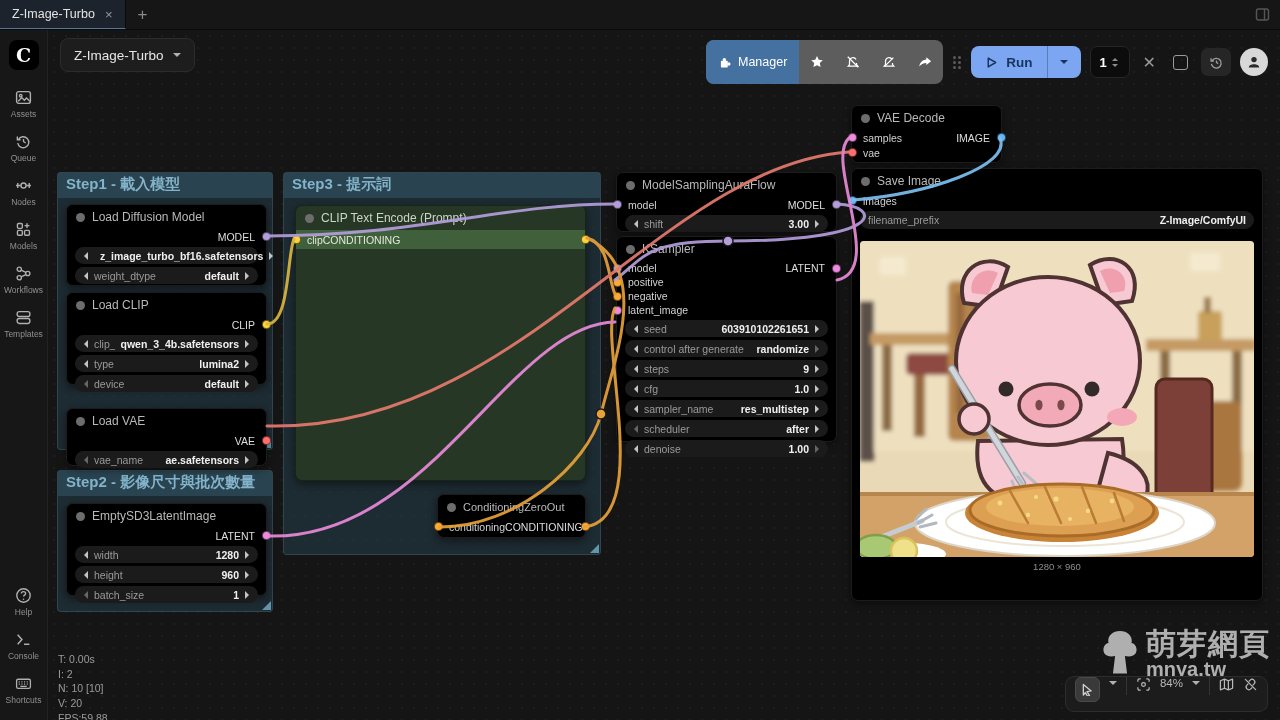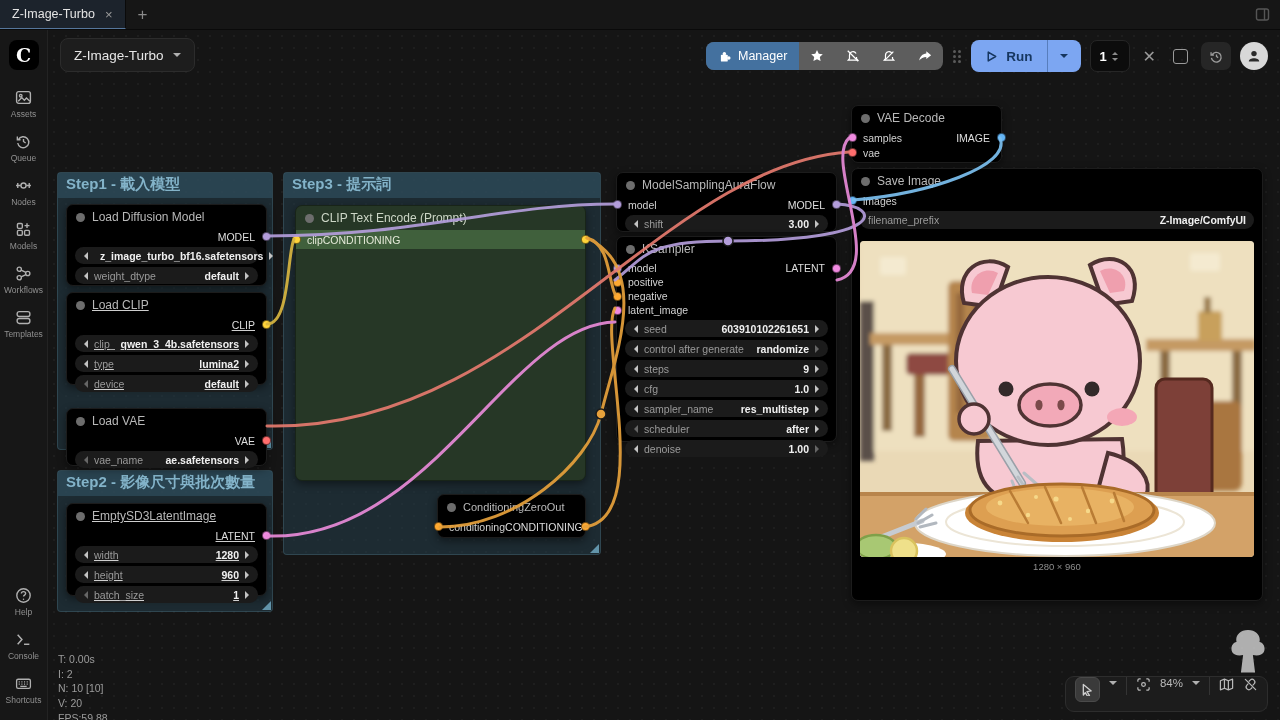--- a/index.html
+++ b/index.html
@@ -40,21 +40,21 @@
   
   .wf-pill { position:absolute; top:38px; left:60px; height:34px; background:#1d1d1d;
     border:1px solid #2c2c2c; border-radius:8px; display:flex; align-items:center;
     gap:9px; padding:0 13px; color:#e6e6e6; font-size:13.5px; z-index:30; }
   .chev { width:0; height:0; border:4.5px solid transparent; border-top-color:#b0b0b0;
     margin-top:4px; }
 
   
   .toolbar { position:absolute; top:40px; right:12px; display:flex; align-items:center;
     gap:9px; z-index:30; }
-  .mgr-seg { display:flex; align-items:stretch; height:28px; border-radius:8px;
+  .mgr-seg { display:flex; align-items:stretch; height:44px; border-radius:8px;
     overflow:hidden; background:#5d5d5d; }
   .mgr-btn { display:flex; align-items:center; gap:7px; background:#44719f; color:#fff;
     font-size:12.5px; padding:0 12px; cursor:pointer; }
   .seg-ic { width:36px; display:flex; align-items:center; justify-content:center; cursor:pointer; }
   .dots { display:grid; grid-template-columns:3px 3px; gap:2px; margin:0 1px; }
   .dots i { width:3px; height:3px; border-radius:50%; background:#5a5a5a; }
   .run-btn { display:flex; align-items:center; height:32px; background:#7ca6f2;
     border-radius:8px; overflow:hidden; cursor:pointer; }
   .run-main { display:flex; align-items:center; gap:8px; padding:0 14px; color:#16365f;
     font-size:13.5px; font-weight:600; }
@@ -362,21 +362,21 @@
         <span class="arr r"></span>
       </div>
     <div class="widget">
         <span class="arr l"></span>
         <span class="wname">weight_dtype</span>
         <span class="wval">default</span>
         <span class="arr r"></span>
       </div>
   </div>
 
-  <div class="node" style="left:66px;top:292px;width:201px;height:93px;text-decoration:underline;">
+  <div class="node" style="left:66px;top:292px;width:201px;height:93px;">
     <div class="nh">
         <span class="cdot"></span>
         <span>Load CLIP</span>
       </div>
     <div class="srow">
         <span class="out">CLIP</span>
         <span class="sdot o c-clip"></span>
       </div>
     <div class="widget">
         <span class="arr l"></span>
@@ -408,21 +408,21 @@
         <span class="sdot o c-vae"></span>
       </div>
     <div class="widget">
         <span class="arr l dim"></span>
         <span class="wname">vae_name</span>
         <span class="wval">ae.safetensors</span>
         <span class="arr r"></span>
       </div>
   </div>
 
-  <div class="node" style="left:66px;top:503px;width:201px;height:93px;text-decoration:underline;">
+  <div class="node" style="left:66px;top:503px;width:201px;height:93px;">
     <div class="nh">
         <span class="cdot"></span>
         <span>EmptySD3LatentImage</span>
       </div>
     <div class="srow">
         <span class="out">LATENT</span>
         <span class="sdot o c-lat"></span>
       </div>
     <div class="widget">
         <span class="arr l"></span>
@@ -665,20 +665,24 @@
     <div>I: 2</div>
     <div>N: 10 [10]</div>
     <div>V: 20</div>
     <div>FPS:59.88</div>
   </div>
 
   <div class="wm">
     <svg width="44" height="50" viewBox="0 0 40 46" fill="#cbcbcb">
       <path d="M20 1 C12 1 8 7 9.5 12 C4 13 3 21 8 23.5 C10 24.5 13 24.5 15.5 24 L13.5 40 L26.5 40 L24.5 24 C27 24.5 30 24.5 32 23.5 C37 21 36 13 30.5 12 C32 7 28 1 20 1 Z"></path>
     </svg>
+    <div>
+      <div class="t1">萌芽網頁</div>
+      <div class="t2">mnya.tw</div>
+    </div>
   </div>
 
   <div class="zbar">
     <div class="btn">
       <svg width="13" height="13" viewBox="0 0 14 14" fill="none" stroke="#d0d0d0" stroke-width="1.4" stroke-linejoin="round">
           <path d="M2.5 1.5l8.5 7-4.6.9 2.7 3.9-1.9 1.2-2.6-4.2-2.1 2.6z"></path>
         </svg>
     </div>
     <span class="chev"></span>
     <div class="sep"></div>

